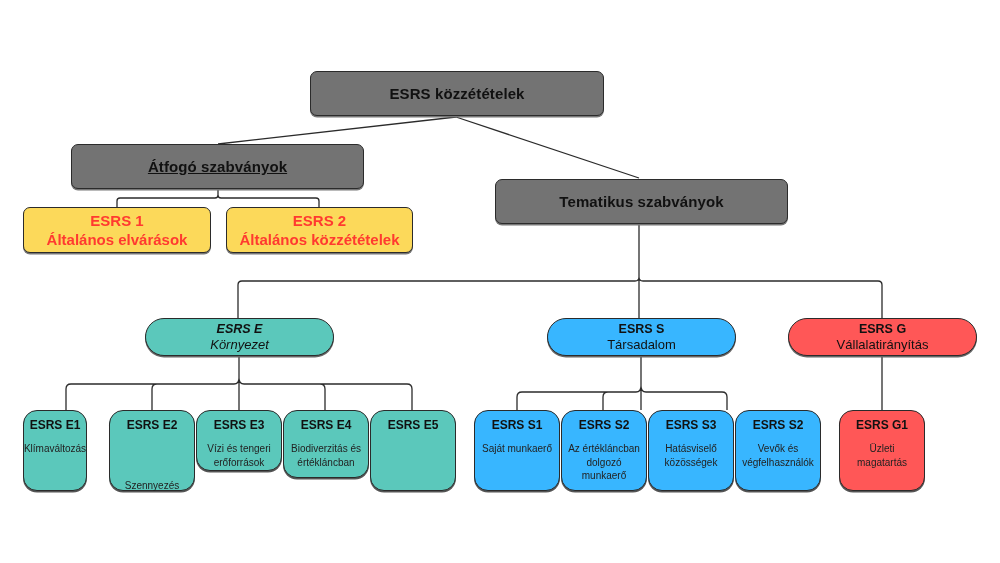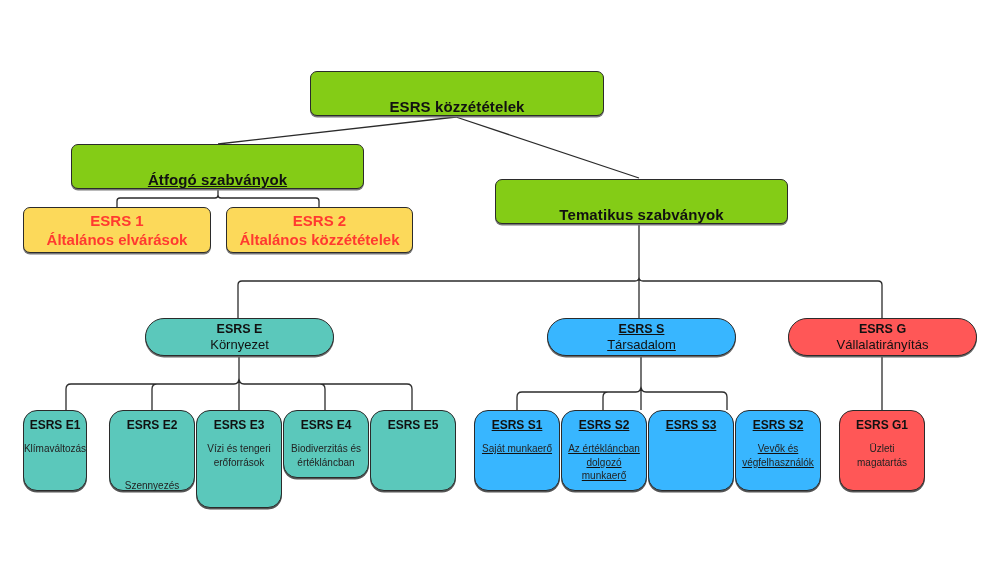--- a/index.html
+++ b/index.html
@@ -1,34 +1,34 @@
 <!DOCTYPE html>
 <html><head>
   <meta charset="utf-8">
   <style>
     html, body { margin: 0; padding: 0; background: #ffffff; }
     body { width: 1000px; height: 563px; position: relative; overflow: hidden;
            font-family: "Liberation Sans", "DejaVu Sans", sans-serif; color: #111; }
     #lines { position: absolute; left: 0; top: 0; width: 1000px; height: 563px; }
     .node { position: absolute; box-sizing: border-box; border: 1.3px solid #2b2b2b;
             display: flex; flex-direction: column; align-items: center; text-align: center; }
-    .gray { background: #84cc16; border-radius: 7px; justify-content: flex-end;
+    .gray { background: #737373; border-radius: 7px; justify-content: center;
             box-shadow: 0 1.5px 0 #777; }
     .gray span { font-weight: bold; font-size: 15px; letter-spacing: 0.1px; }
     .yellow { background: #fcd95a; border-radius: 7px; justify-content: center;
               box-shadow: 0 1.5px 0 #777; }
     .yellow span { color: #ff3a30; font-weight: bold; font-size: 15px; line-height: 19px; }
     .pill { border-radius: 20px; justify-content: center; box-shadow: 0 1.5px 0 #666; }
     .pill .t { font-weight: bold; font-size: 12.5px; line-height: 15px; }
     .pill .s { font-size: 13px; line-height: 16px; }
     .leaf { border-radius: 14px; padding-top: 7px; box-shadow: 0 1.5px 0 #555; }
     .leaf .t { font-weight: bold; font-size: 12px; line-height: 15px; margin-bottom: 9px; }
     .leaf .s { font-size: 10px; line-height: 13.5px; padding: 0 5px; color: #222; }
     .teal { background: #5bc8bb; }
-    .blue { background: #38b6ff; text-decoration: underline; }
+    .blue { background: #38b6ff; }
     .red  { background: #ff5757; }
   </style>
 </head>
 <body>
 
 <svg id="lines" xmlns="http://www.w3.org/2000/svg">
   <g fill="none" stroke="#2b2b2b" stroke-width="1.3">
 
     <path d="M456 117 L218 144"></path>
     <path d="M456 117 L639 178"></path>
@@ -58,42 +58,42 @@
 </div>
 <div class="node yellow" style="left:226px;top:207px;width:187px;height:46px;">
   <span>ESRS 2</span>
   <span>Általános közzétételek</span>
 </div>
 
 <div class="node gray" style="left:495px;top:179px;width:293px;height:45px;">
   <span>Tematikus szabványok</span>
 </div>
 
-<div class="node pill teal" style="left:145px;top:318px;width:189px;height:38px;">
+<div class="node pill teal" style="left:145px;top:318px;width:189px;height:38px;font-style:italic;">
   <span class="t">ESRS E</span>
   <span class="s">Környezet</span>
 </div>
 <div class="node pill blue" style="left:547px;top:318px;width:189px;height:38px;">
   <span class="t">ESRS S</span>
   <span class="s">Társadalom</span>
 </div>
 <div class="node pill red" style="left:788px;top:318px;width:189px;height:38px;">
   <span class="t">ESRS G</span>
   <span class="s">Vállalatirányítás</span>
 </div>
 
 <div class="node leaf teal" style="left:23px;top:410px;width:64px;height:81px;">
   <span class="t">ESRS E1</span>
   <span class="s">Klímaváltozás</span>
 </div>
 <div class="node leaf teal" style="left:109px;top:410px;width:86px;height:81px;gap:37px;">
   <span class="t">ESRS E2</span>
   <span class="s">Szennyezés</span>
 </div>
-<div class="node leaf teal" style="left:196px;top:410px;width:86px;height:98px;">
+<div class="node leaf teal" style="left:196px;top:410px;width:86px;height:61px;">
   <span class="t">ESRS E3</span>
   <span class="s">Vízi és tengeri erőforrások</span>
 </div>
 <div class="node leaf teal" style="left:283px;top:410px;width:86px;height:68px;">
   <span class="t">ESRS E4</span>
   <span class="s">Biodiverzitás és értékláncban</span>
 </div>
 <div class="node leaf teal" style="left:370px;top:410px;width:86px;height:81px;">
   <span class="t" style="margin-bottom:2px;">ESRS E5</span>
 </div>
@@ -101,20 +101,21 @@
 <div class="node leaf blue" style="left:474px;top:410px;width:86px;height:81px;">
   <span class="t">ESRS S1</span>
   <span class="s">Saját munkaerő</span>
 </div>
 <div class="node leaf blue" style="left:561px;top:410px;width:86px;height:81px;">
   <span class="t">ESRS S2</span>
   <span class="s">Az értékláncban dolgozó munkaerő</span>
 </div>
 <div class="node leaf blue" style="left:648px;top:410px;width:86px;height:81px;">
   <span class="t">ESRS S3</span>
+  <span class="s">Hatásviselő közösségek</span>
 </div>
 <div class="node leaf blue" style="left:735px;top:410px;width:86px;height:81px;">
   <span class="t">ESRS S2</span>
   <span class="s">Vevők és végfelhasználók</span>
 </div>
 
 <div class="node leaf red" style="left:839px;top:410px;width:86px;height:81px;">
   <span class="t">ESRS G1</span>
   <span class="s">Üzleti magatartás</span>
 </div>

